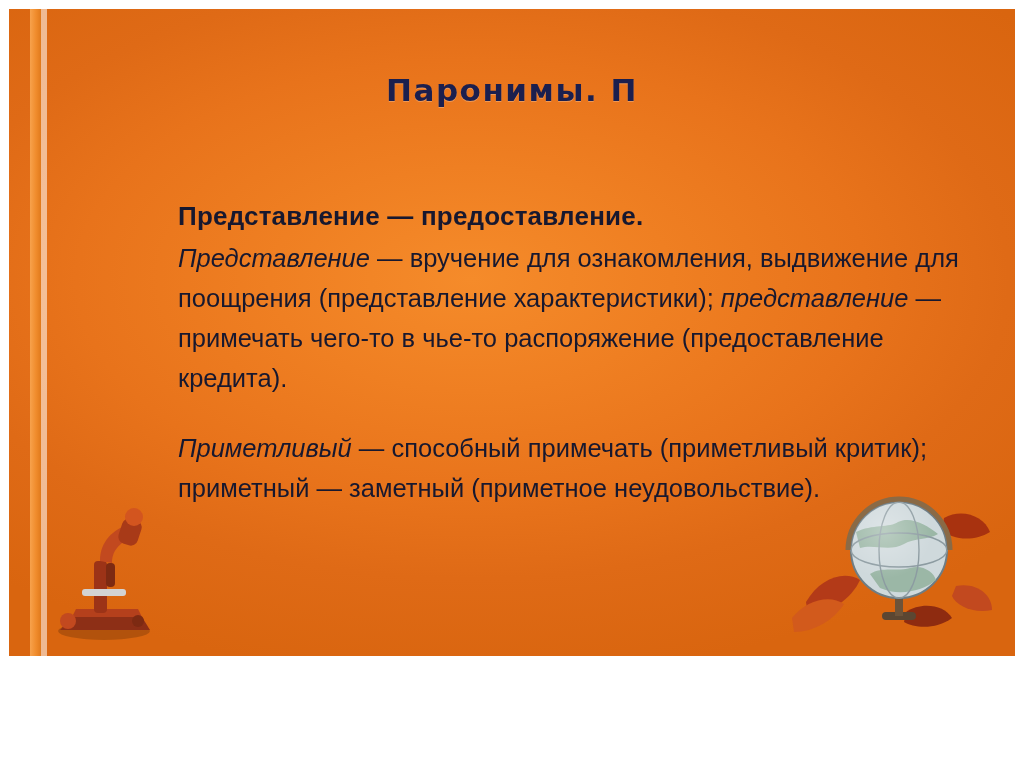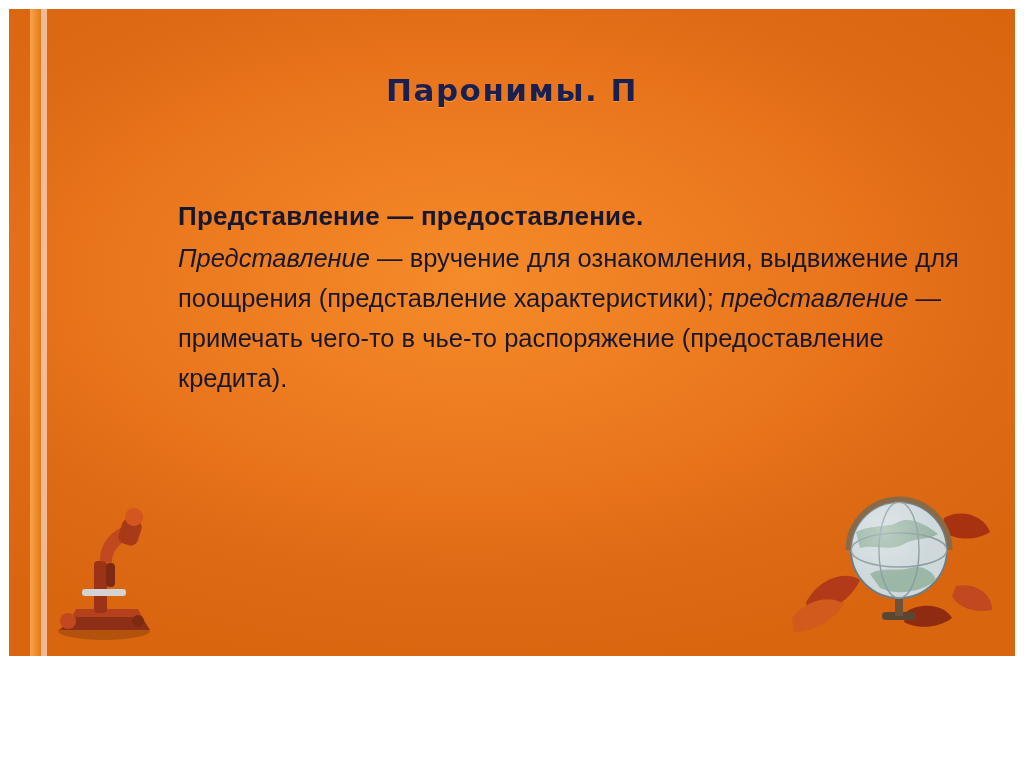--- a/index.html
+++ b/index.html
@@ -138,20 +138,21 @@
   <div class="title">Паронимы.  П</div>
 
   <div class="body-block">
 
     <div class="entry">
       <span class="headword">Представление — предоставление.</span>
       <span class="definition"><span class="ital">Представление</span><span> — вручение для ознакомления, выдвижение для поощрения (представление характеристики); </span><span class="ital">представление</span><span> — примечать чего-то в чье-то распоряжение (предоставление кредита).</span></span>
     </div>
 
     <div class="entry">
+      <span class="definition"><span class="ital">Приметливый</span><span> — способный примечать (приметливый критик); приметный — заметный (приметное неудовольствие).</span></span>
     </div>
 
   </div>
 
   <svg class="microscope" viewBox="0 0 120 140">
     <ellipse cx="62" cy="128" rx="46" ry="9" fill="#000000" opacity="0.18"></ellipse>
     <path d="M18 127 L108 127 L100 114 L30 114 Z" fill="#8d2f16"></path>
     <path d="M30 114 L100 114 L96 106 L34 106 Z" fill="#b5401c"></path>
     <rect x="52" y="58" width="13" height="52" rx="4" fill="#9c3317"></rect>
     <path d="M58 58 C 58 38, 72 26, 86 22 L 92 34 C 80 38, 70 46, 70 60 Z" fill="#c2491f"></path>

